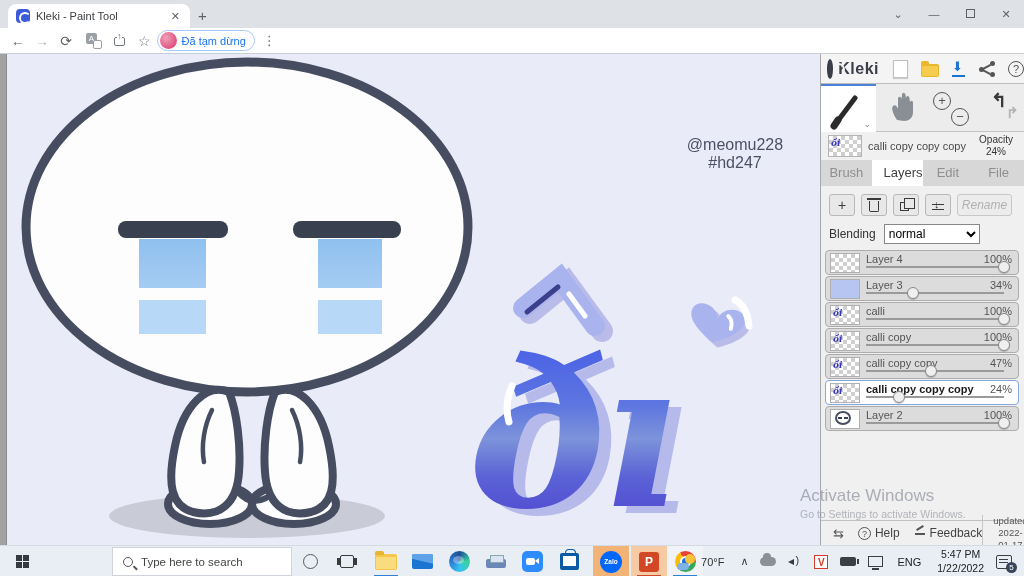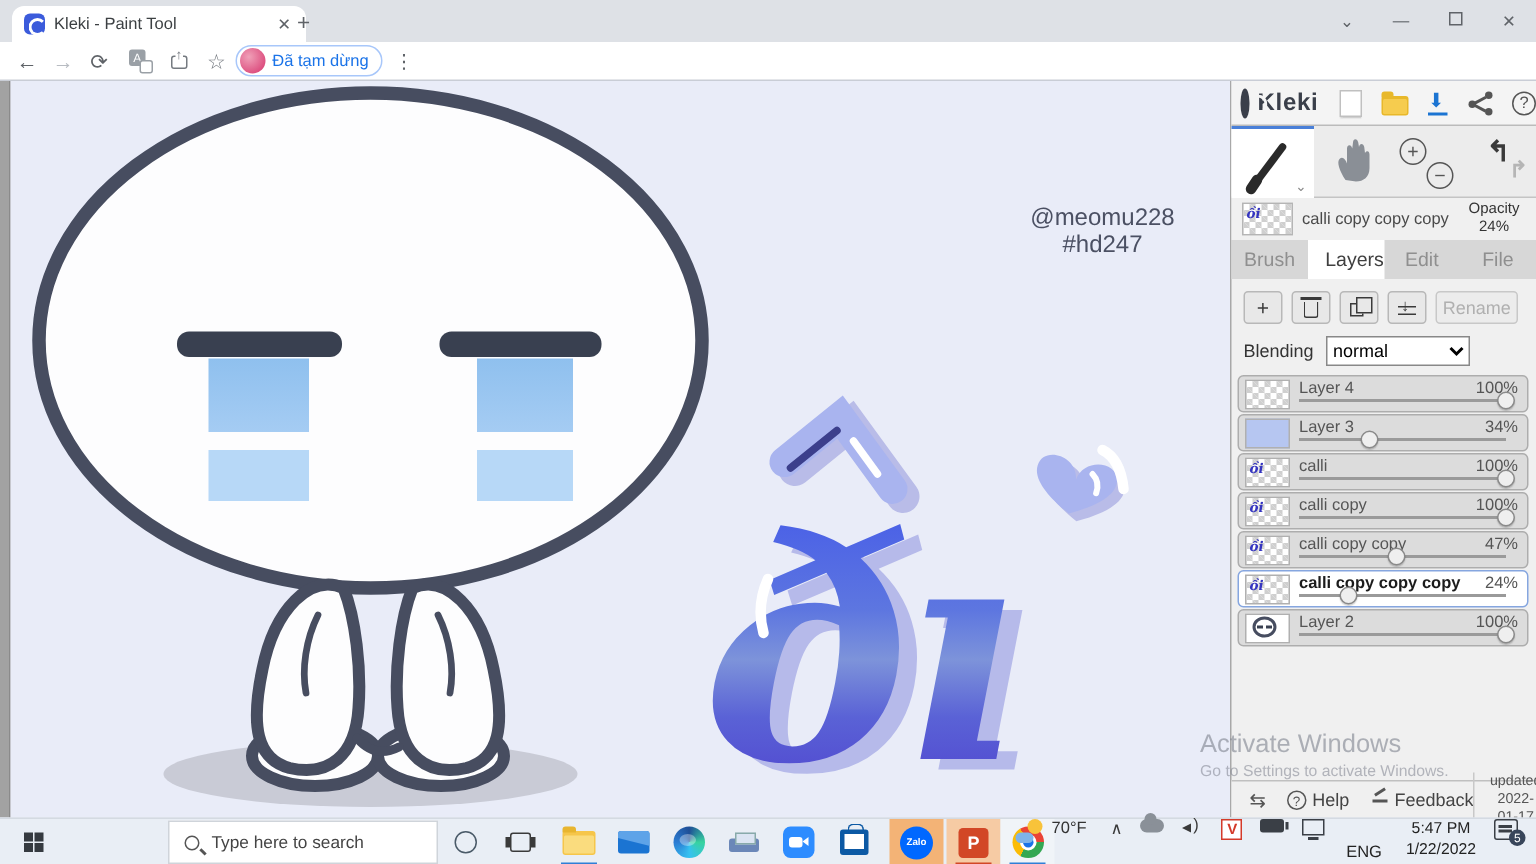--- a/index.html
+++ b/index.html
@@ -1,21 +1,21 @@
 <!DOCTYPE html>
 <html><head>
 <meta charset="utf-8">
 <style>
   * { margin:0; padding:0; box-sizing:border-box; }
   body { font-family:"Liberation Sans", sans-serif; }
   .screen { position:relative; width:1024px; height:576px; overflow:hidden; background:#dee1e6; }
 
   
   .tabstrip { position:absolute; left:0; top:0; width:1024px; height:28px; background:#dee1e6; }
-  .tab { position:absolute; left:8px; top:4px; width:196px; height:24px; background:#fff; border-radius:8px 8px 0 0; display:flex; align-items:center; padding:0 8px; gap:6px; }
+  .tab { position:absolute; left:8px; top:4px; width:182px; height:24px; background:#fff; border-radius:8px 8px 0 0; display:flex; align-items:center; padding:0 8px; gap:6px; }
   .tab-fav { width:14px; height:14px; border-radius:4px; background:#3b5bdb; position:relative; flex:none; }
   .tab-fav::after{ content:""; position:absolute; left:3px; top:3px; width:8px; height:8px; border-radius:50%; border:2px solid #fff; border-right-color:transparent; }
   .tab-title { font-size:11px; color:#3c4043; white-space:nowrap; overflow:hidden; flex:1; }
   .tab-close { font-size:11px; color:#5f6368; flex:none; padding:0 2px; }
   .newtab { position:absolute; left:198px; top:7px; font-size:15px; color:#5f6368; }
   .wincontrols { position:absolute; right:0; top:0; height:28px; display:flex; align-items:center; }
   .wc { width:36px; text-align:center; font-size:11px; color:#5f6368; }
   .wc.max span{ display:inline-block; width:9px; height:9px; border:1px solid #5f6368; }
 
   .toolbar { position:absolute; left:0; top:28px; width:1024px; height:26px; background:#fff; border-bottom:1px solid #c9cdd6; display:flex; align-items:center; }
@@ -82,21 +82,21 @@
   .pinfo-name { flex:1; text-align:center; color:#4a4a4a; font-size:11px; }
   .pinfo-op { width:48px; text-align:center; font-size:10px; color:#333; line-height:1.25; margin-right:4px; }
 
   .ptabs { position:absolute; left:0; top:106px; width:100%; height:26px; background:#d7d7d7; display:flex; }
   .ptab { flex:1; text-align:center; line-height:26px; font-size:13px; color:#8f8f8f; }
   .ptab.active { background:#fff; color:#3f3f3f; border-radius:0 0 0 0;text-align:right; }
 
   .pbody { position:absolute; left:0; top:132px; width:100%; height:334px; }
   .btnrow { position:absolute; left:8px; top:8px; display:flex; gap:6px; align-items:center; }
   .sqbtn { width:26px; height:22px; background:#e8e8e8; border:1px solid #b8b8b8; border-radius:3px; text-align:center; line-height:20px; color:#3a3a3a; font-size:14px; position:relative; }
-  .rename { width:55px; height:22px; background:#ececec; border:1px solid #c8c8c8; border-radius:3px; text-align:center; line-height:20px; color:#b0b0b0; font-size:12px; }
+  .rename { width:55px; height:22px; background:#ececec; border:1px solid #c8c8c8; border-radius:3px; text-align:center; line-height:20px; color:#b0b0b0; font-size:12px;font-style:italic; }
   .trashi { display:inline-block; width:10px; height:11px; border:1.5px solid #3a3a3a; border-top:none; border-radius:0 0 2px 2px; position:relative; top:2px; }
   .trashi::before { content:""; position:absolute; left:-3px; top:-3px; width:14px; height:1.5px; background:#3a3a3a; }
   .dupi { display:inline-block; width:9px; height:9px; border:1.5px solid #3a3a3a; position:relative; top:1px; left:-2px; }
   .dupi::after { content:""; position:absolute; left:3px; top:-5px; width:9px; height:9px; border:1.5px solid #3a3a3a; background:#e8e8e8; }
   .mergei { display:inline-block; position:relative; width:12px; height:14px; }
   .mergei::before { content:"↓"; position:absolute; left:2px; top:-2px; font-size:11px; color:#3a3a3a; }
   .mergei::after { content:""; position:absolute; left:0; bottom:0; width:12px; height:4px; border-top:1.5px solid #3a3a3a; border-bottom:1.5px solid #3a3a3a; }
   .blendrow { position:absolute; left:8px; top:38px; display:flex; align-items:center; gap:8px; }
   .blendlabel { font-size:12px; color:#333; }
   .blendsel { width:96px; height:20px; font-size:12px; border:1px solid #888; background:#fff; font-family:"Liberation Sans", sans-serif; }
@@ -158,21 +158,21 @@
   .zoomi::before { content:""; position:absolute; left:4px; top:7px; width:9px; height:7px; background:#fff; border-radius:2px; }
   .zoomi::after { content:""; position:absolute; left:13px; top:7px; border-top:3.5px solid transparent; border-bottom:3.5px solid transparent; border-right:4px solid #fff; }
   .storei { width:19px; height:17px; background:#0c59a4; border-radius:2px; position:relative; }
   .storei::before { content:""; position:absolute; left:5px; top:-4px; width:9px; height:5px; border:1.5px solid #0c59a4; border-bottom:none; border-radius:4px 4px 0 0; }
   .storei::after { content:""; position:absolute; left:3px; top:3px; width:13px; height:10px; background:linear-gradient(45deg,#e74b37 50%,#62b win 50%), #fff; background:#fff; }
   .zaloi { width:22px; height:22px; background:#0068ff; border-radius:50%; color:#fff; font-size:6.5px; font-weight:bold; text-align:center; line-height:22px; }
   .ppti { width:20px; height:20px; background:#d24726; border-radius:3px; color:#fff; font-weight:bold; font-size:12px; text-align:center; line-height:20px; }
   .chromei { width:21px; height:21px; border-radius:50%; background:conic-gradient(from -30deg,#ea4335 0 120deg,#34a853 0 240deg,#fbbc05 0 360deg); position:relative; }
   .chromei::before { content:""; position:absolute; left:5px; top:5px; width:11px; height:11px; background:#fff; border-radius:50%; }
   .chromei::after { content:""; position:absolute; left:7px; top:7px; width:7px; height:7px; background:#1a73e8; border-radius:50%; }
-  .tray { position:absolute; right:0; top:0; height:31px; display:flex; }
+  .tray { position:absolute; right:0; top:0; height:31px; display:flex; align-items:center; }
   .weathi { width:18px; height:16px; position:relative; }
   .weathi::before { content:""; position:absolute; right:0; top:0; width:10px; height:10px; border-radius:50%; background:#f8c33a; }
   .weathi::after { content:""; position:absolute; left:0; bottom:0; width:12px; height:7px; border-radius:4px; background:#7fb3e8; }
   .temp { font-size:11px; color:#333; margin:0 10px 0 6px; }
   .trayglyph { font-size:11px; color:#3a3a3a; margin:0 6px; }
   .cloudi { width:16px; height:9px; background:#8a9098; border-radius:6px; position:relative; margin:0 6px; }
   .cloudi::before { content:""; position:absolute; left:3px; top:-4px; width:8px; height:8px; border-radius:50%; background:#8a9098; }
   .spk { width:14px; height:12px; position:relative; margin:0 6px; }
   .spk::before { content:""; position:absolute; left:0; top:3px; border-top:3px solid transparent; border-bottom:3px solid transparent; border-right:6px solid #3a3a3a; }
   .spk::after { content:")"; position:absolute; left:7px; top:-2px; color:#3a3a3a; font-size:11px; }

